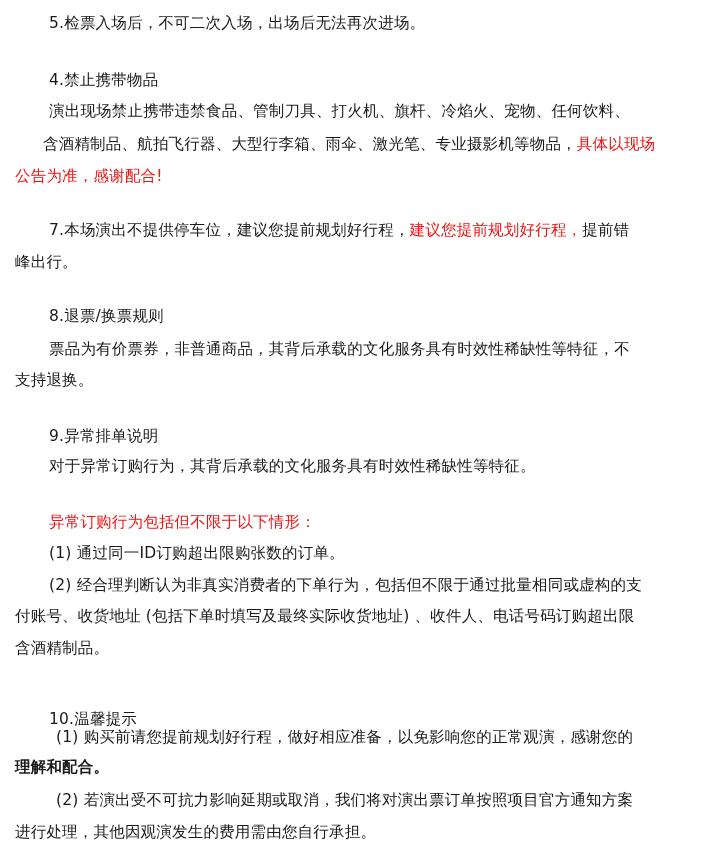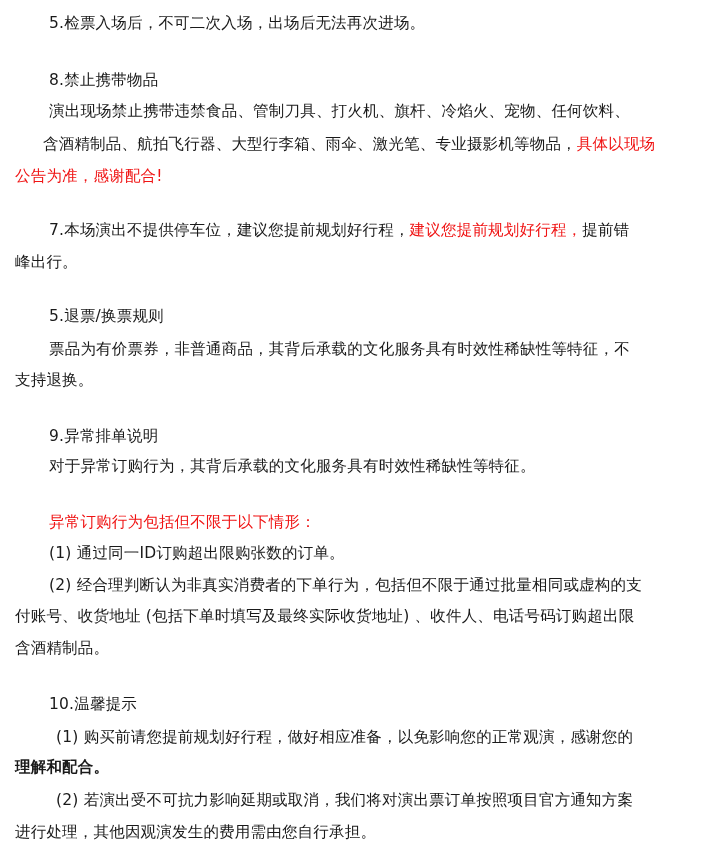--- a/index.html
+++ b/index.html
@@ -18,43 +18,43 @@
     .red { color: #f01414; }
   </style>
 </head>
 <body>
 
 <div class="doc" id="doc">
     <div>
       <div class="line indent" style="top: 8px;"><span>5.检票入场后，不可二次入场，出场后无法再次进场。</span></div>
     </div>
     <div>
-      <div class="line indent" style="top: 65px;"><span>8.禁止携带物品</span></div>
+      <div class="line indent" style="top: 65px;"><span>4.禁止携带物品</span></div>
       <div class="line indent" style="top: 96px;"><span>演出现场禁止携带违禁食品、管制刀具、打火机、旗杆、冷焰火、宠物、任何饮料、</span></div>
       <div class="line" style="top: 129px; margin-left: 28px;"><span>含酒精制品、航拍飞行器、大型行李箱、雨伞、激光笔、专业摄影机等物品，</span><span class="red">具体以现场</span></div>
       <div class="line" style="top: 161px;"><span class="red">公告为准，感谢配合!</span></div>
     </div>
     <div>
       <div class="line indent" style="top: 215px;"><span>7.本场演出不提供停车位，建议您提前规划好行程，</span><span class="red">建议您提前规划好行程，</span><span>提前错</span></div>
       <div class="line" style="top: 247px;"><span>峰出行。</span></div>
     </div>
     <div>
-      <div class="line indent" style="top: 301px;"><span>5.退票/换票规则</span></div>
+      <div class="line indent" style="top: 301px;"><span>8.退票/换票规则</span></div>
       <div class="line indent" style="top: 334px;"><span>票品为有价票券，非普通商品，其背后承载的文化服务具有时效性稀缺性等特征，不</span></div>
       <div class="line" style="top: 365px;"><span>支持退换。</span></div>
     </div>
     <div>
       <div class="line indent" style="top: 421px;"><span>9.异常排单说明</span></div>
       <div class="line indent" style="top: 451px;"><span>对于异常订购行为，其背后承载的文化服务具有时效性稀缺性等特征。</span></div>
       <div class="line indent" style="top: 507px;"><span class="red">异常订购行为包括但不限于以下情形：</span></div>
       <div class="line indent" style="top: 538px;"><span>(1) 通过同一ID订购超出限购张数的订单。</span></div>
       <div class="line indent" style="top: 570px;"><span>(2) 经合理判断认为非真实消费者的下单行为，包括但不限于通过批量相同或虚构的支</span></div>
       <div class="line" style="top: 601px;"><span>付账号、收货地址 (包括下单时填写及最终实际收货地址) 、收件人、电话号码订购超出限</span></div>
       <div class="line" style="top: 633px;"><span>含酒精制品。</span></div>
     </div>
     <div>
-      <div class="line indent" style="top: 689px;"><span>10.温馨提示</span></div>
+      <div class="line indent" style="top: 704px;"><span>10.温馨提示</span></div>
       <div class="line indent" style="padding-left: 41px; top: 722px;"><span>(1) 购买前请您提前规划好行程，做好相应准备，以免影响您的正常观演，感谢您的</span></div>
       <div class="line" style="top: 752px; font-weight: bold;"><span>理解和配合。</span></div>
       <div class="line indent" style="padding-left: 41px; top: 785px;"><span>(2) 若演出受不可抗力影响延期或取消，我们将对演出票订单按照项目官方通知方案</span></div>
       <div class="line" style="top: 817px;"><span>进行处理，其他因观演发生的费用需由您自行承担。</span></div>
     </div>
   </div>
 
 </body></html>

